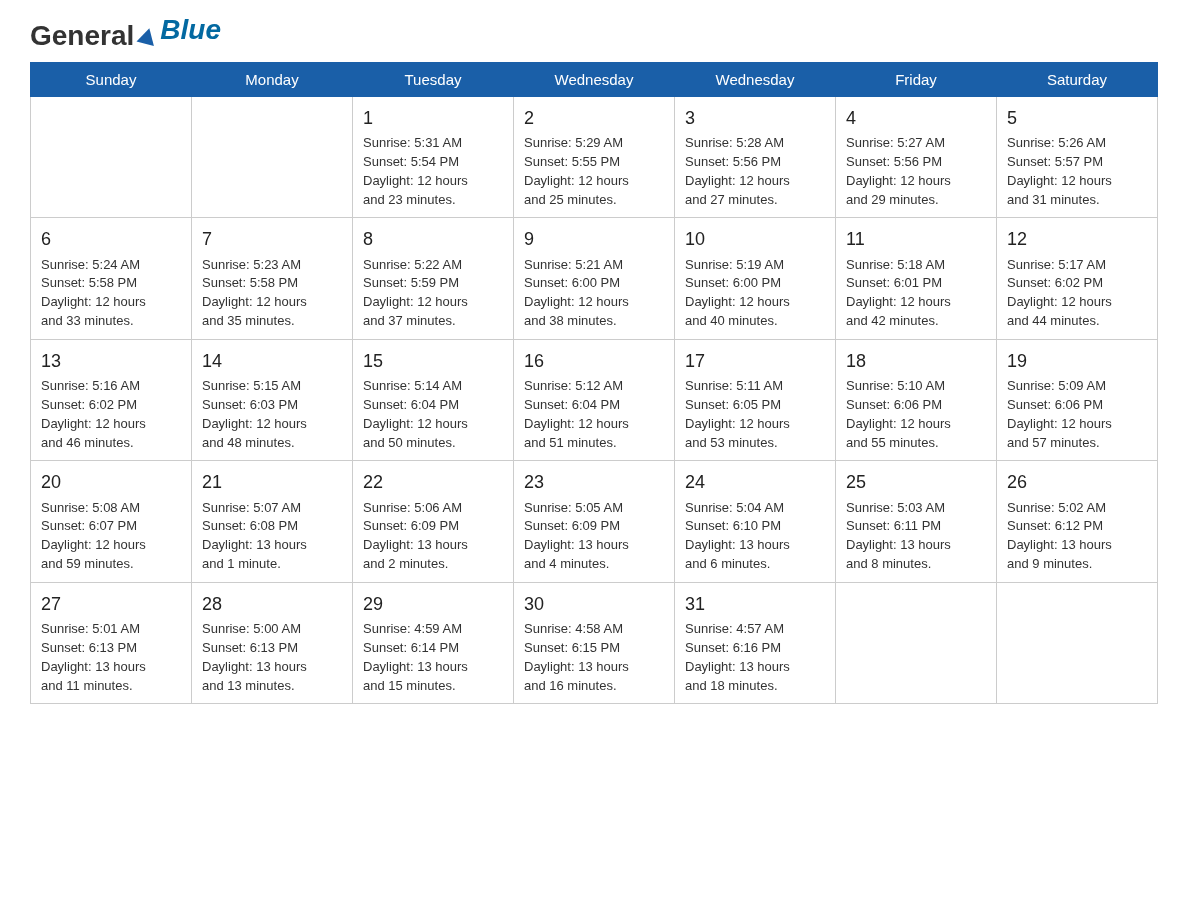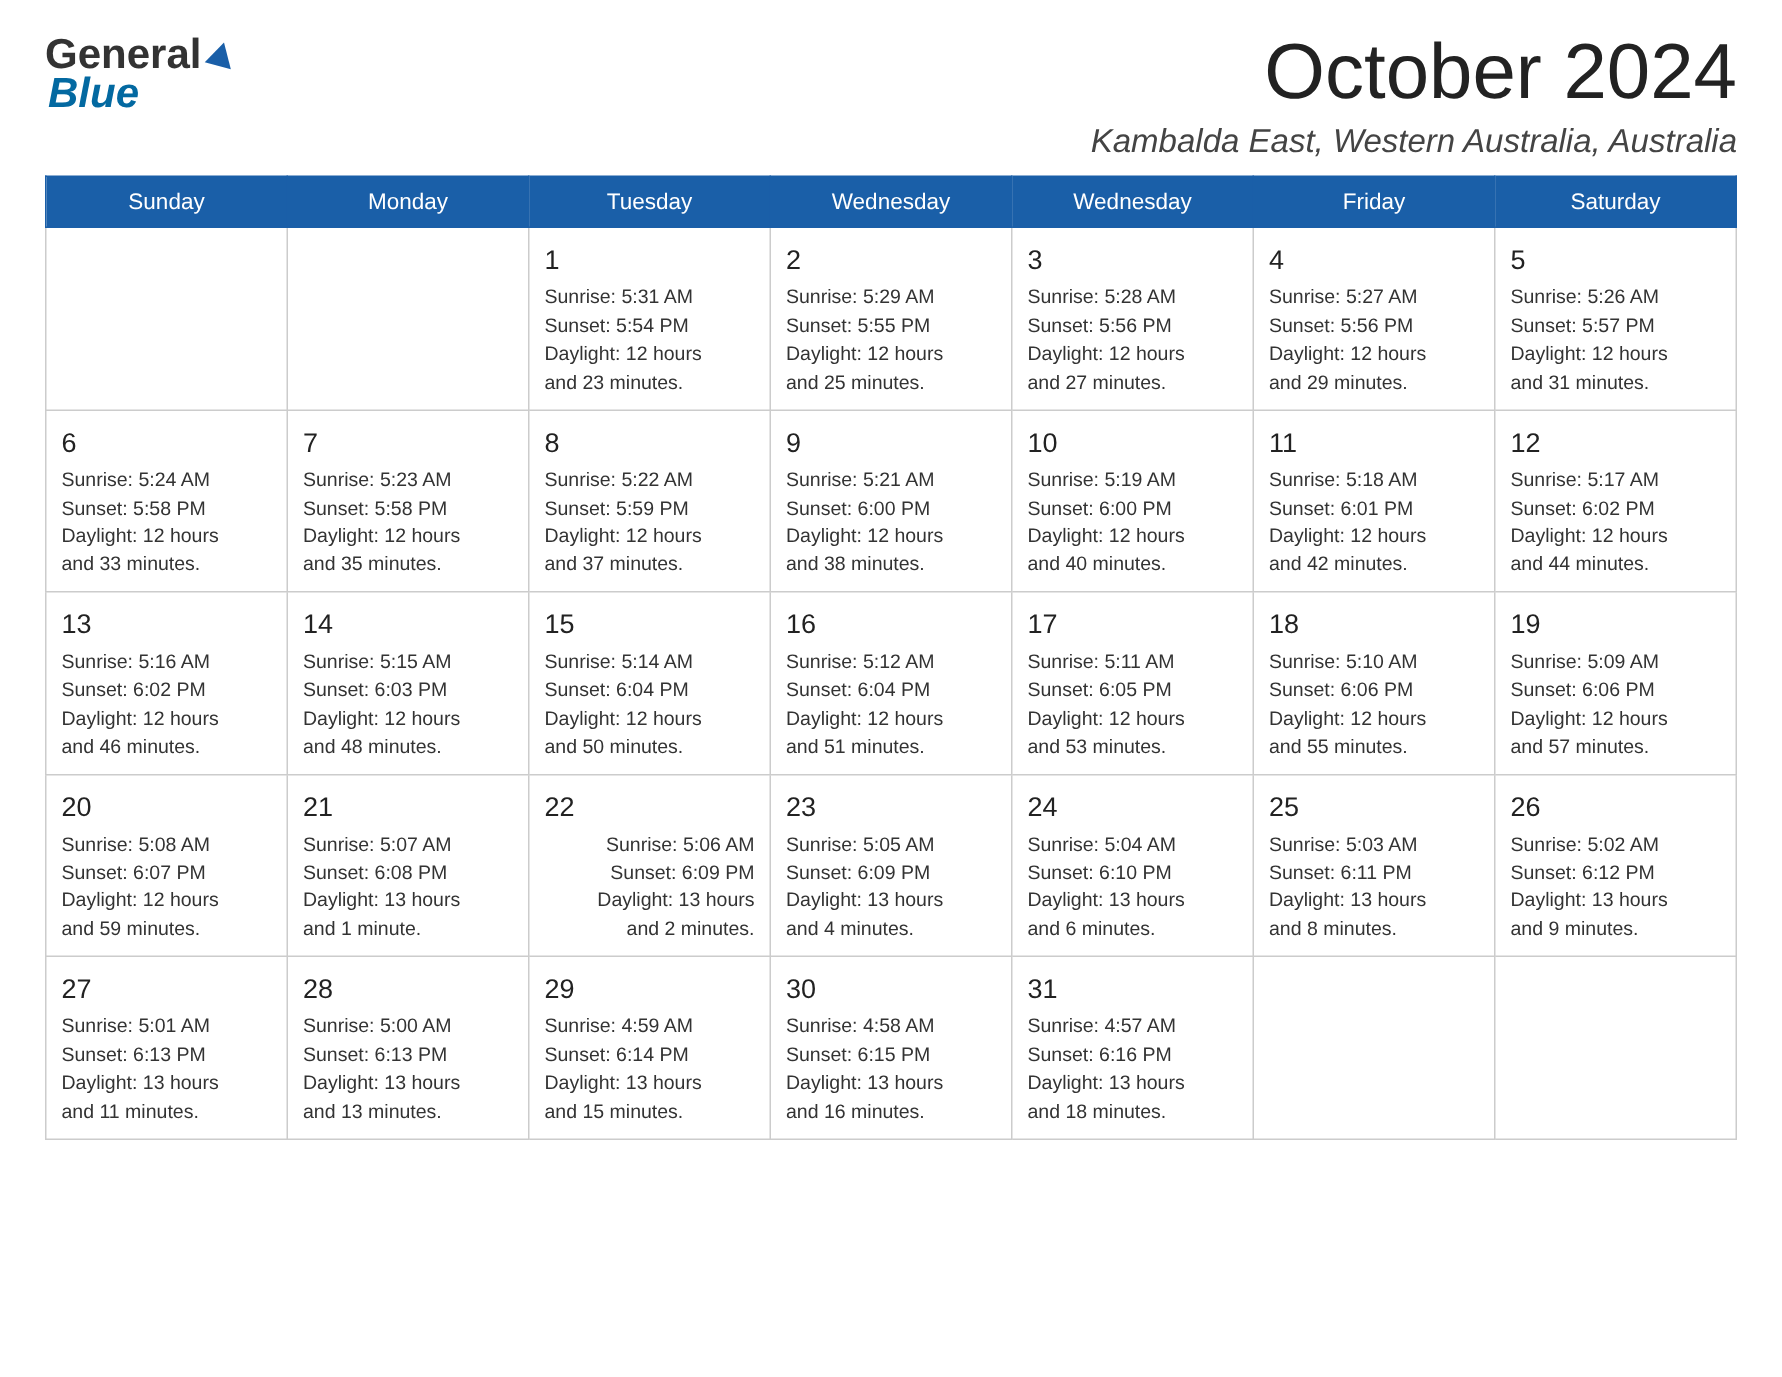--- a/index.html
+++ b/index.html
@@ -12,21 +12,21 @@
       padding: 20px 30px;
     }
     .header-section {
       display: flex;
       justify-content: space-between;
       align-items: flex-start;
       margin-bottom: 10px;
     }
     .logo {
       display: flex;
-      flex-direction: column;
+      flex-direction: row;
       align-items: flex-start;
     }
     .title-section {
       text-align: right;
     }
     .month-title {
       font-size: 52px;
       font-weight: normal;
       color: #222;
       line-height: 1.1;
@@ -81,24 +81,20 @@
 
 <div class="header-section">
   <div class="logo">
     <div style="display:flex; align-items:center;">
       <span style="font-size:28px; font-weight:bold; color:#333;">General</span>
       <svg width="22" height="22" viewBox="0 0 22 22" style="margin-left:2px; margin-top:2px;">
         <polygon points="11,2 20,18 2,18" fill="#1a5fa8" transform="rotate(15, 11, 11)"></polygon>
       </svg>
     </div>
     <div style="font-size:28px; font-weight:bold; color:#0369a1; margin-top:-6px; margin-left:2px;font-style:italic;">Blue</div>
-  </div>
-  <div class="title-section">
-    <div class="month-title">October 2024</div>
-    <div class="location-title">Kambalda East, Western Australia, Australia</div>
   </div>
 </div>
 
 <table class="calendar-table">
   <thead>
     <tr>
       <th>Sunday</th>
       <th>Monday</th>
       <th>Tuesday</th>
       <th>Wednesday</th>
@@ -259,21 +255,21 @@
         </td>
         <td>
           <div class="day-number">21</div>
           <div class="day-info" style="white-space: pre-line;">Sunrise: 5:07 AM
 Sunset: 6:08 PM
 Daylight: 13 hours
 and 1 minute.</div>
         </td>
         <td>
           <div class="day-number">22</div>
-          <div class="day-info" style="white-space: pre-line; text-align: right;">Sunrise: 5:06 AM
+          <div class="day-info" style="white-space: pre-line;">Sunrise: 5:06 AM
 Sunset: 6:09 PM
 Daylight: 13 hours
 and 2 minutes.</div>
         </td>
         <td>
           <div class="day-number">23</div>
           <div class="day-info" style="white-space: pre-line;">Sunrise: 5:05 AM
 Sunset: 6:09 PM
 Daylight: 13 hours
 and 4 minutes.</div>

